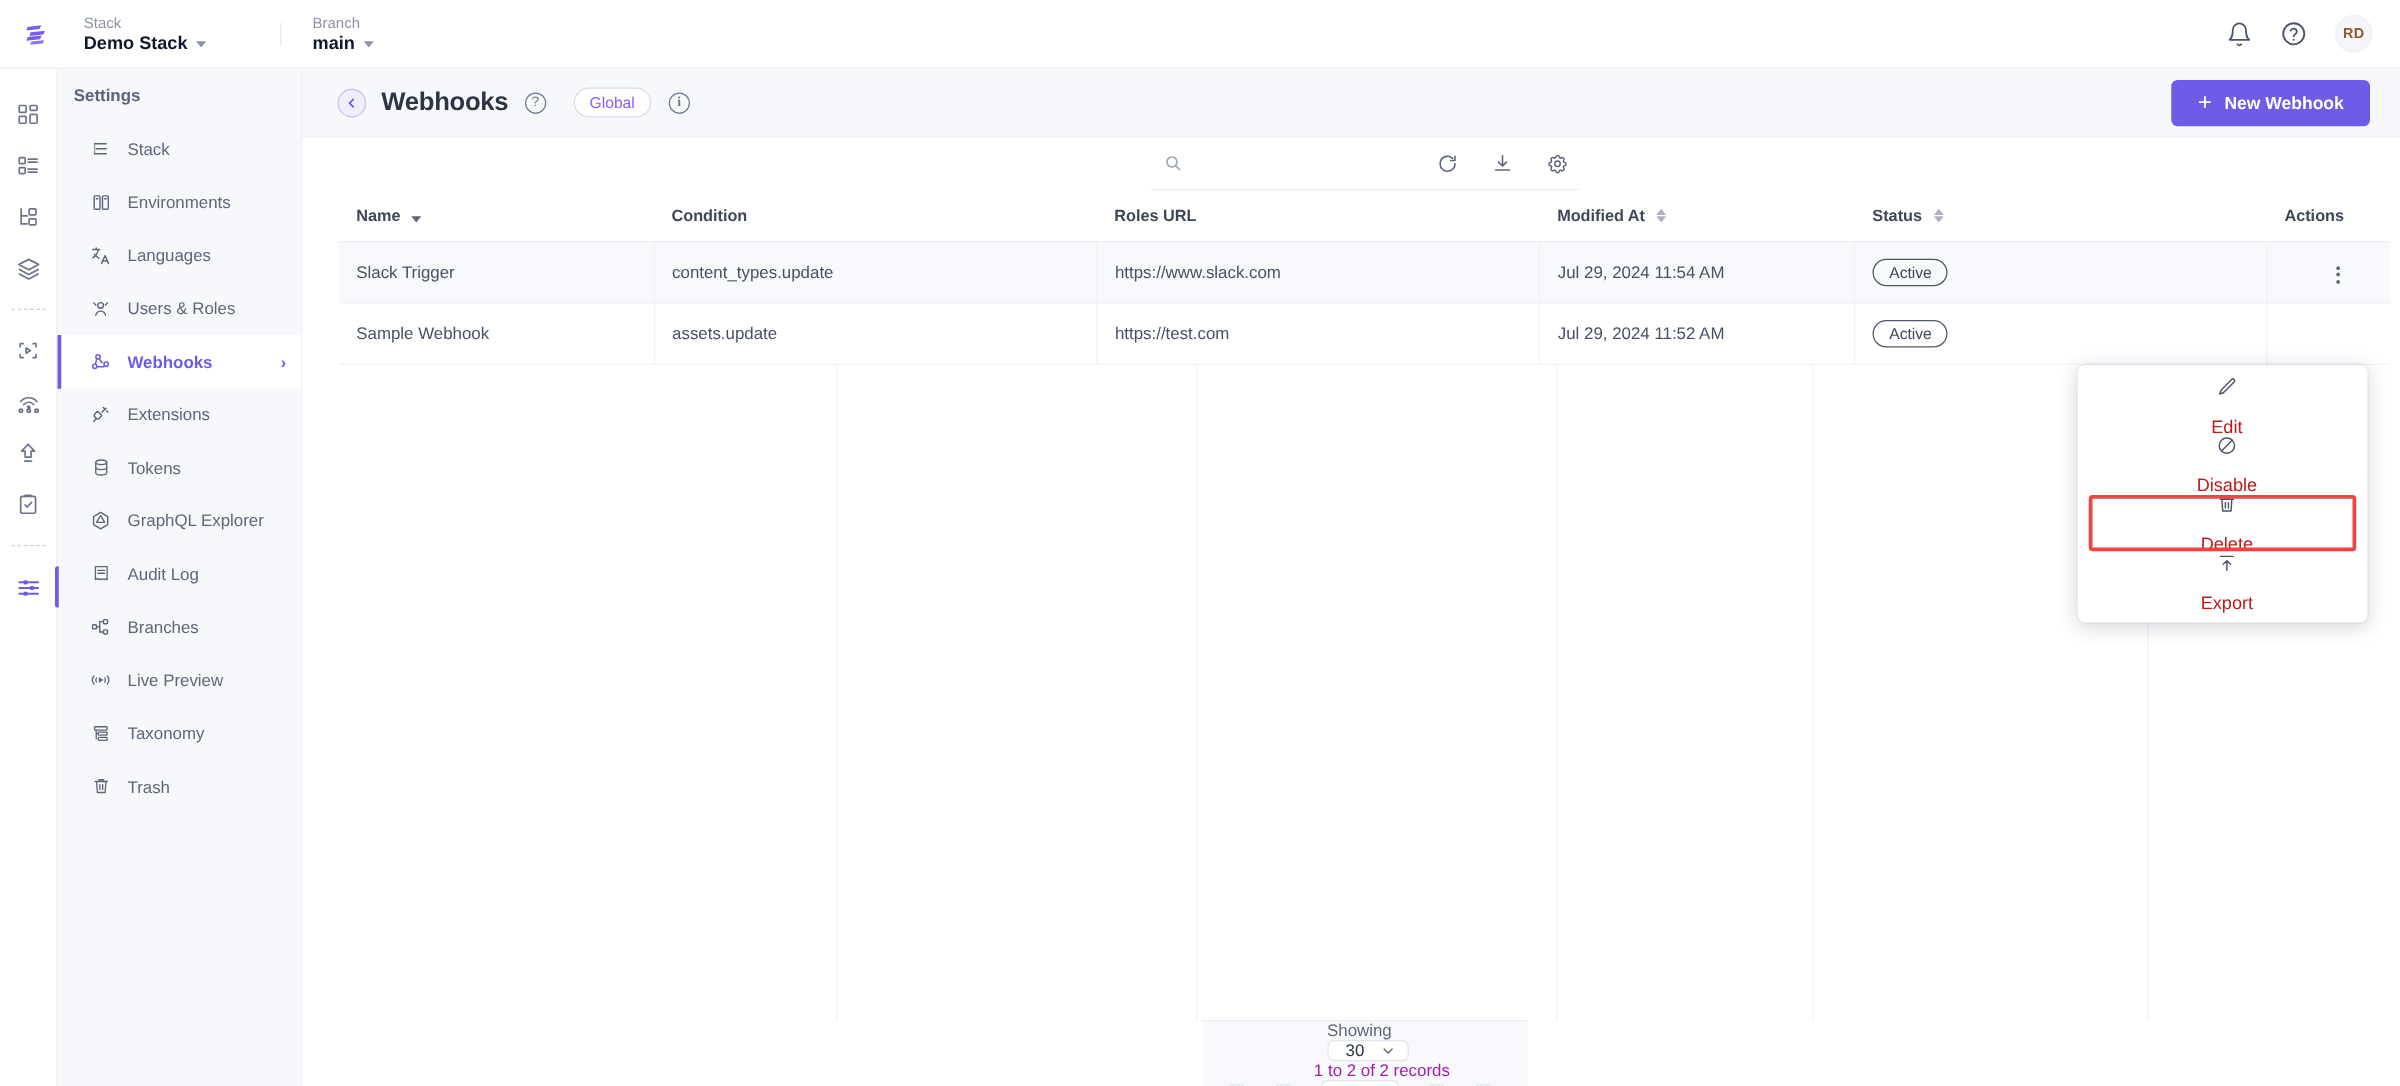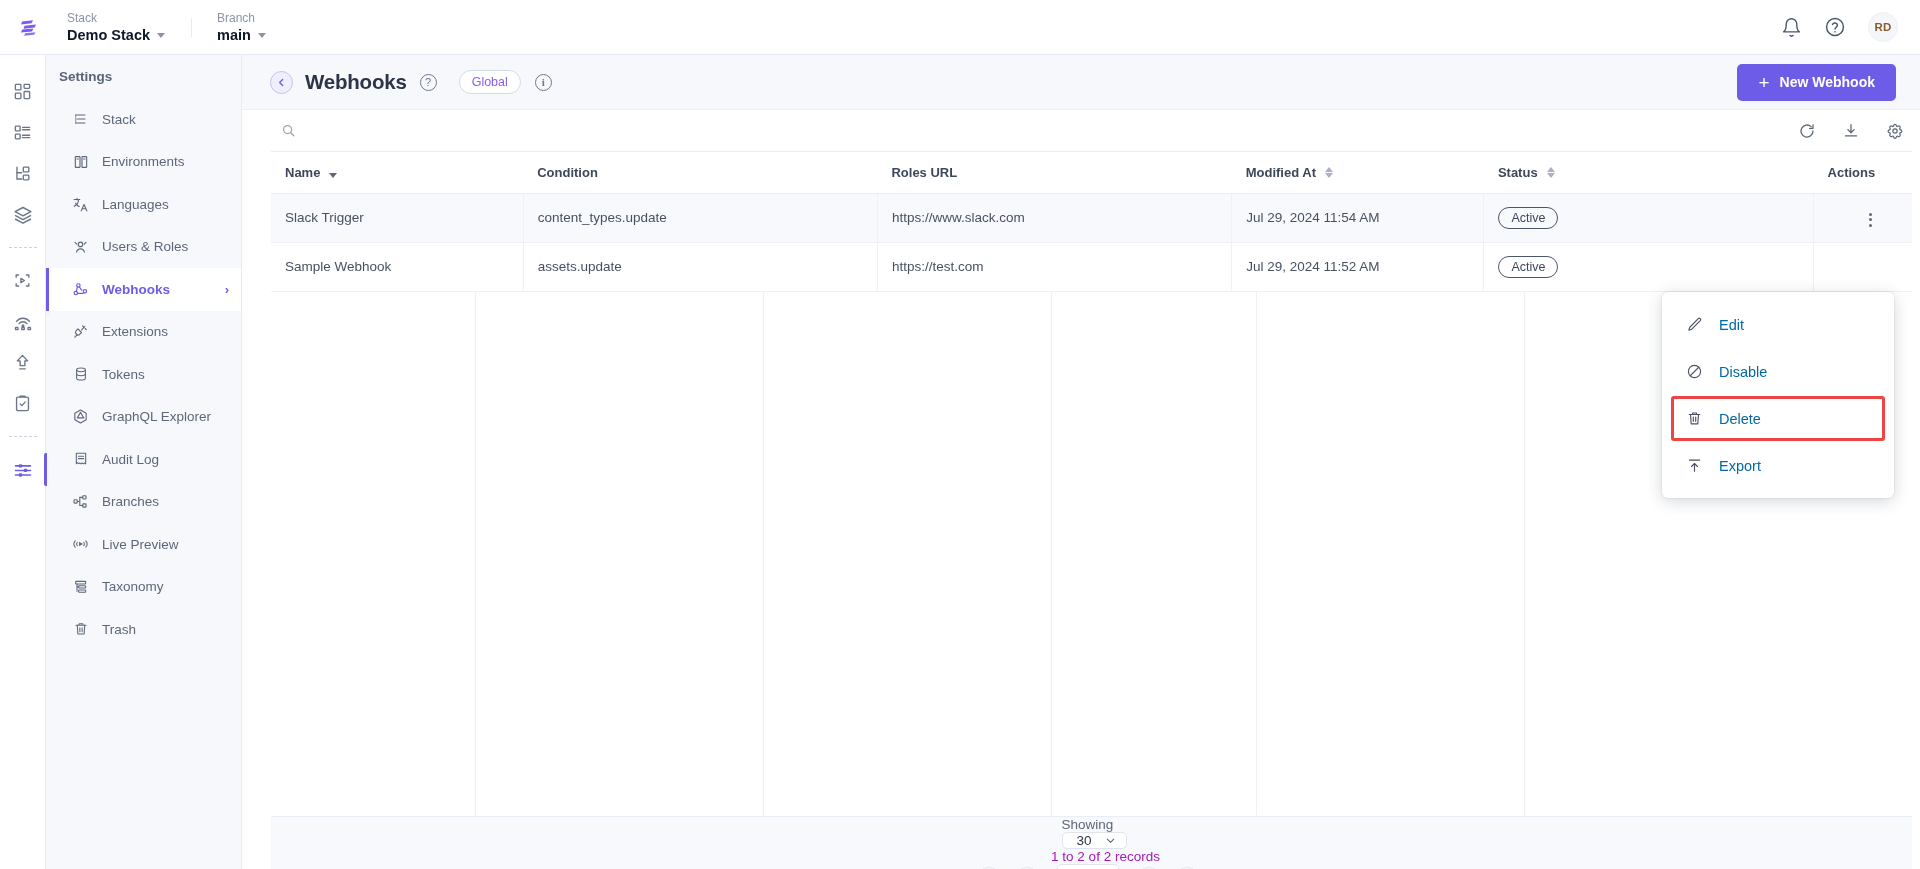--- a/index.html
+++ b/index.html
@@ -21,21 +21,21 @@
     display: flex; align-items: center;
     padding: 0 22px 0 0;
     position: relative; z-index: 30;
   }
   .logo-cell {
     width: 57px; min-width: 57px; height: 55px;
     display: flex; align-items: center; justify-content: center;
   }
   .ctx-group { display: flex; align-items: center; }
   .ctx-item { padding: 0 26px 0 10px; position: relative; }
-  .ctx-item + .ctx-item { padding-left: 26px; }
+  .ctx-item + .ctx-item { padding-left: 26px; margin-left: 33px; }
   .ctx-item + .ctx-item::before {
     content: ""; position: absolute; left: 0; top: 8px; bottom: 8px;
     width: 1px; background: #e7ecf4;
   }
   .ctx-label { font-size: 12px; color: #8b93a5; line-height: 16px; font-weight: 400;}
   .ctx-value { font-size: 14.5px; color: #0f172a; font-weight: 700; line-height: 19px; display: flex; align-items: center; gap: 7px; }
   .caret-dn { width: 0; height: 0; border-left: 4.5px solid transparent; border-right: 4.5px solid transparent; border-top: 5px solid #8b93a5; display:inline-block; }
   .topbar-spacer { flex: 1; }
   .topbar-actions { display: flex; align-items: center; gap: 22px; }
   .avatar-rd {
@@ -133,21 +133,21 @@
   .btn-primary {
     background: #6c5ce7; color: #ffffff;
     height: 37px; border: none; border-radius: 5px;
     padding: 0 21px; font-size: 14px; font-weight: 700;
     display: flex; align-items: center; gap: 10px; cursor: pointer;
     font-family: "Liberation Sans", sans-serif;
   }
   .btn-primary .plus { font-size: 19px; font-weight: 400; line-height: 1; }
 
   
-  .table-wrap { flex: 1; display: flex; flex-direction: column; padding: 0 8px 0 29px; min-height: 0; background:#fff;}
+  .table-wrap { flex: 1; display: flex; flex-direction: column; padding: 0 8px 0 29px; min-height: 0; background:#fff;align-items:center;}
   .toolbar {
     height: 42px; min-height: 42px;
     border-bottom: 1px solid #e9edf5;
     display: flex; align-items: center; gap: 10px;
   }
   .search-box { display: flex; align-items: center; gap: 9px; flex: 1; padding-left: 10px; }
   .search-input {
     border: none; outline: none; background: transparent;
     font-size: 13px; color: #475161; width: 100%;
     font-family: "Liberation Sans", sans-serif;
@@ -227,22 +227,23 @@
   
   .ctx-menu {
     position: absolute; left: 1662px; top: 292px;
     width: 232px;
     background: #ffffff; border-radius: 6px;
     box-shadow: 0 3px 16px rgba(40,48,70,.20), 0 0 0 1px rgba(40,48,70,.05);
     padding: 9px 0; z-index: 60;
   }
   .ctx-row {
     height: 47px; display: flex; align-items: center; gap: 16px;
-    padding-left: 23px; font-size: 14.5px; color: #0369a1; cursor: pointer;
+    padding-left: 7px; font-size: 14.5px; color: #b91c1c; cursor: pointer;
     position: relative;
+    flex-direction: column;
   }
   .ctx-row .ci { width: 18px; height: 18px; display:flex;align-items:center;justify-content:center;color:#4a5364; }
   .ctx-row.highlighted::after {
     content: ""; position: absolute; left: 9px; right: 9px; top: 1px; bottom: 1px;
     border: 3px solid #ef4444; border-radius: 3px; pointer-events: none;
   }
   svg { display: block; }
 </style>
 </head>
 <body>

